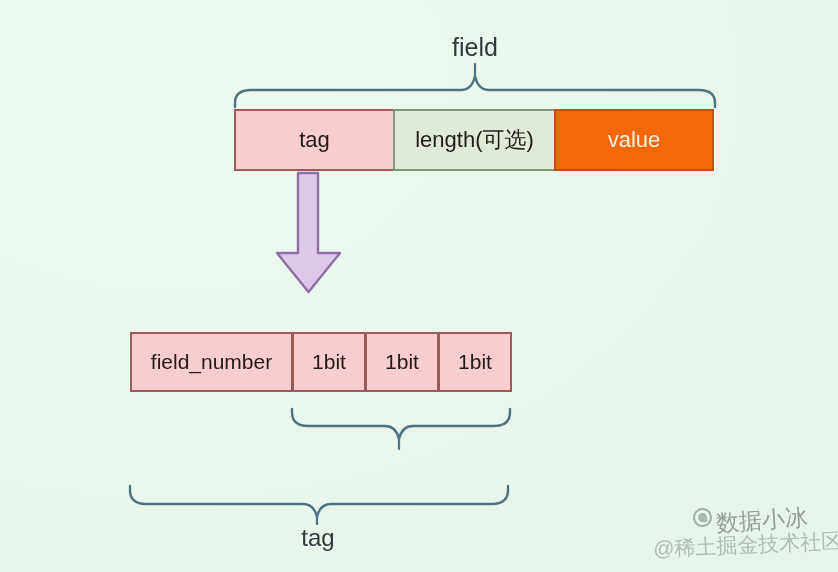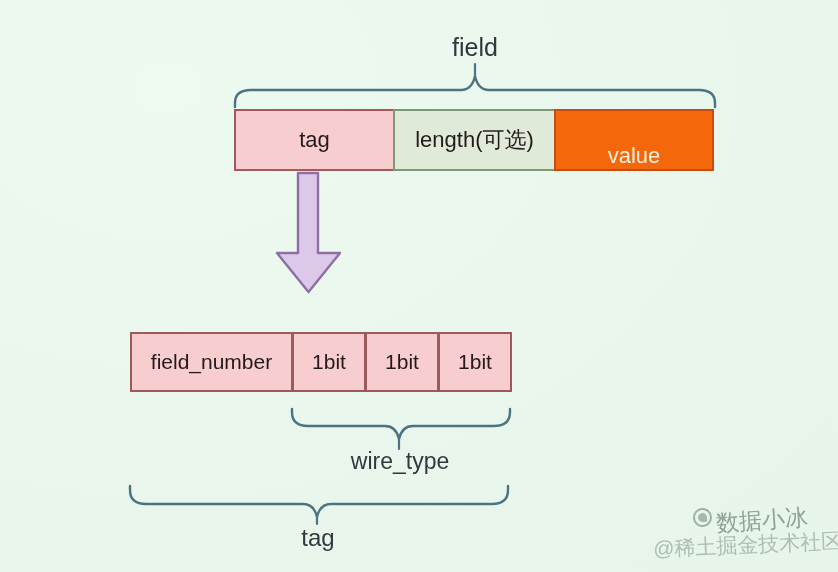--- a/index.html
+++ b/index.html
@@ -35,21 +35,21 @@
     font-size:22px;
     color:#231a1b;
   }
   .topcell{top:109px;height:62px;}
   .botcell{top:332px;height:60px;font-size:21px;}
   .cell-pink{background:#f8cdd0;border:2px solid #a2595c;}
   .cell-green{background:#dfead8;border:2px solid #7d9977;}
   .cell-orange{background:#f4680b;border:2px solid #c44e12;color:#f8f0df;}
   .cell-tag{left:234px;width:161px;}
   .cell-length{left:393px;width:163px;}
-  .cell-value{left:554px;width:160px;align-items:flex-end;}
+  .cell-value{left:554px;width:160px;}
   .cell-fieldnumber{left:130px;width:163px;border:2px solid #9c5a5a;justify-content:center;}
   .cell-bit1{left:292px;width:74px;border:2px solid #9c5a5a;}
   .cell-bit2{left:365px;width:74px;border:2px solid #9c5a5a;}
   .cell-bit3{left:438px;width:74px;border:2px solid #9c5a5a;}
   .watermark-author{
     position:absolute;left:716px;top:505px;
     font-size:23px;color:#8fa096;
     transform:rotate(-4deg);
     white-space:nowrap;
   }
@@ -111,20 +111,19 @@
   <div class="cell botcell cell-pink cell-bit1">
     <span>1bit</span>
   </div>
   <div class="cell botcell cell-pink cell-bit2">
     <span>1bit</span>
   </div>
   <div class="cell botcell cell-pink cell-bit3">
     <span>1bit</span>
   </div>
 
-  <div class="label label-wiretype">wire_type</div>
   <div class="label label-tag-bottom">tag</div>
 
   <div class="watermark-logo"></div>
   <div class="watermark-author">数据小冰</div>
   <div class="watermark-community">@稀土掘金技术社区</div>
 
 </div>
 
 </body></html>

